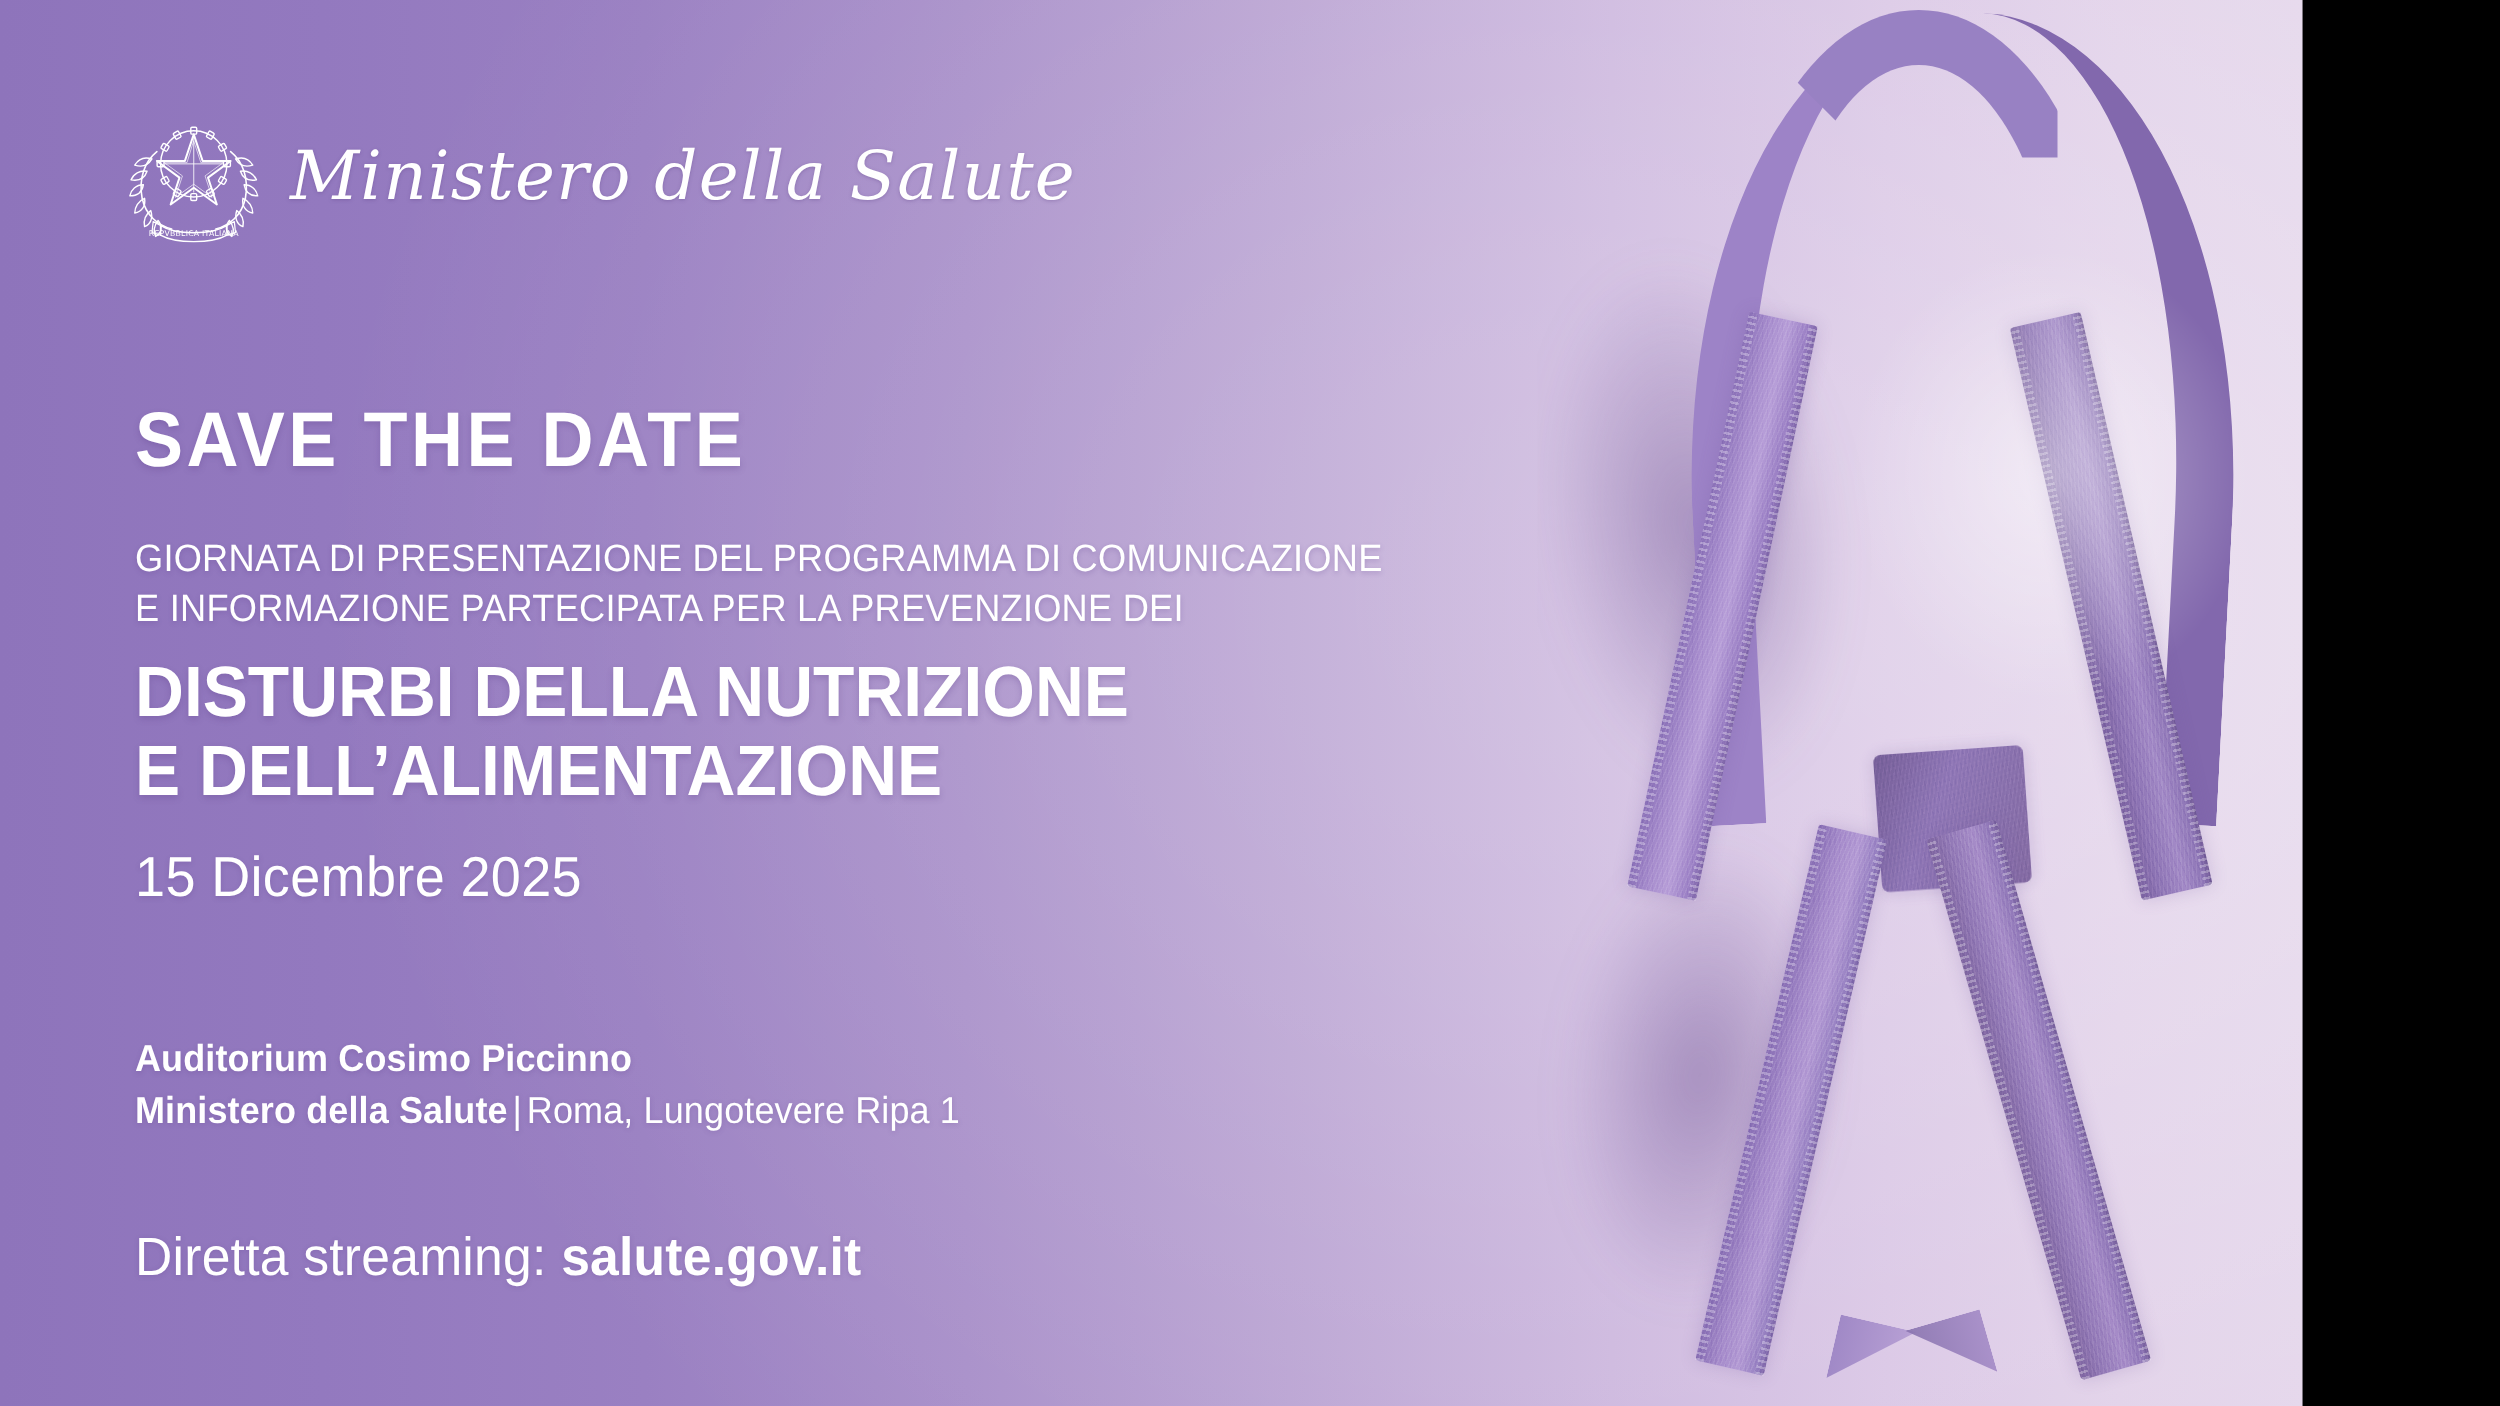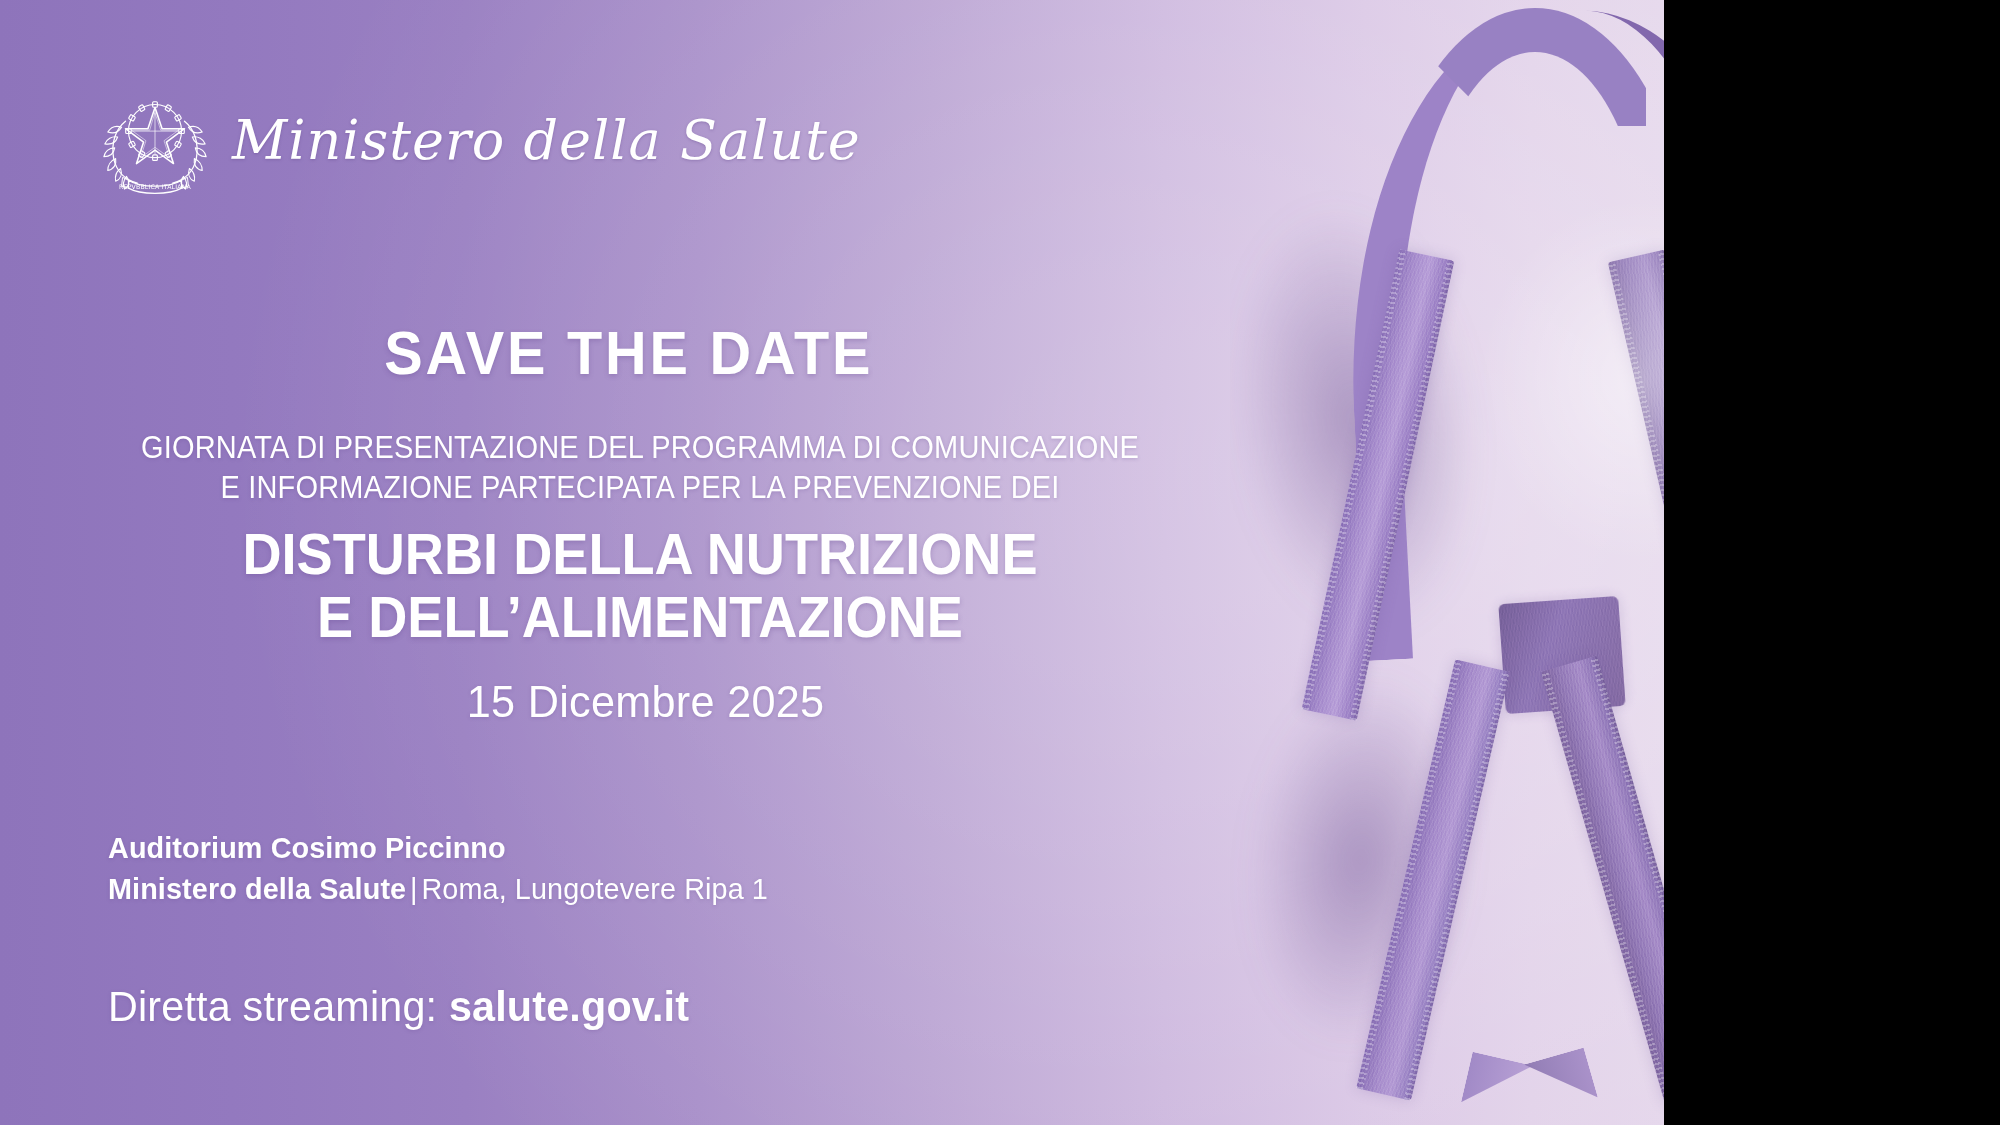--- a/index.html
+++ b/index.html
@@ -1,21 +1,21 @@
 <!DOCTYPE html>
 <html><head>
 <meta charset="utf-8">
 <title>Save the Date</title>
 <style>
   * { margin:0; padding:0; box-sizing:border-box; }
   html, body { width:2000px; height:1125px; overflow:hidden; background:#000; }
 
   #poster{
     position:relative;
-    width:1664px; height:1125px;
+    width:1842px; height:1125px;
     overflow:hidden;
     font-family:"Liberation Sans", sans-serif;
     background:
       radial-gradient(120% 150% at 88% 42%, rgba(255,255,255,0.30) 0%, rgba(255,255,255,0.10) 38%, rgba(255,255,255,0.0) 62%),
       linear-gradient(90deg,
         #8e74bb 0%,
         #9379bf 14%,
         #9a80c2 28%,
         #a88fc9 42%,
         #b9a2d2 56%,
@@ -172,21 +172,20 @@
     white-space:nowrap;
     transform:translateY(4px);
   }
 
   
   #content{
     position:absolute;
     left:108px; top:322px;
     width:1120px;
     color:#fff;
-    text-align:center;
   }
   .sdt{
     font-size:62px;
     font-weight:700;
     letter-spacing:3px;
     line-height:1;
     transform:scaleX(.93);
     transform-origin:left center;
     text-shadow:0 2px 5px rgba(95,65,140,.30);
   }

